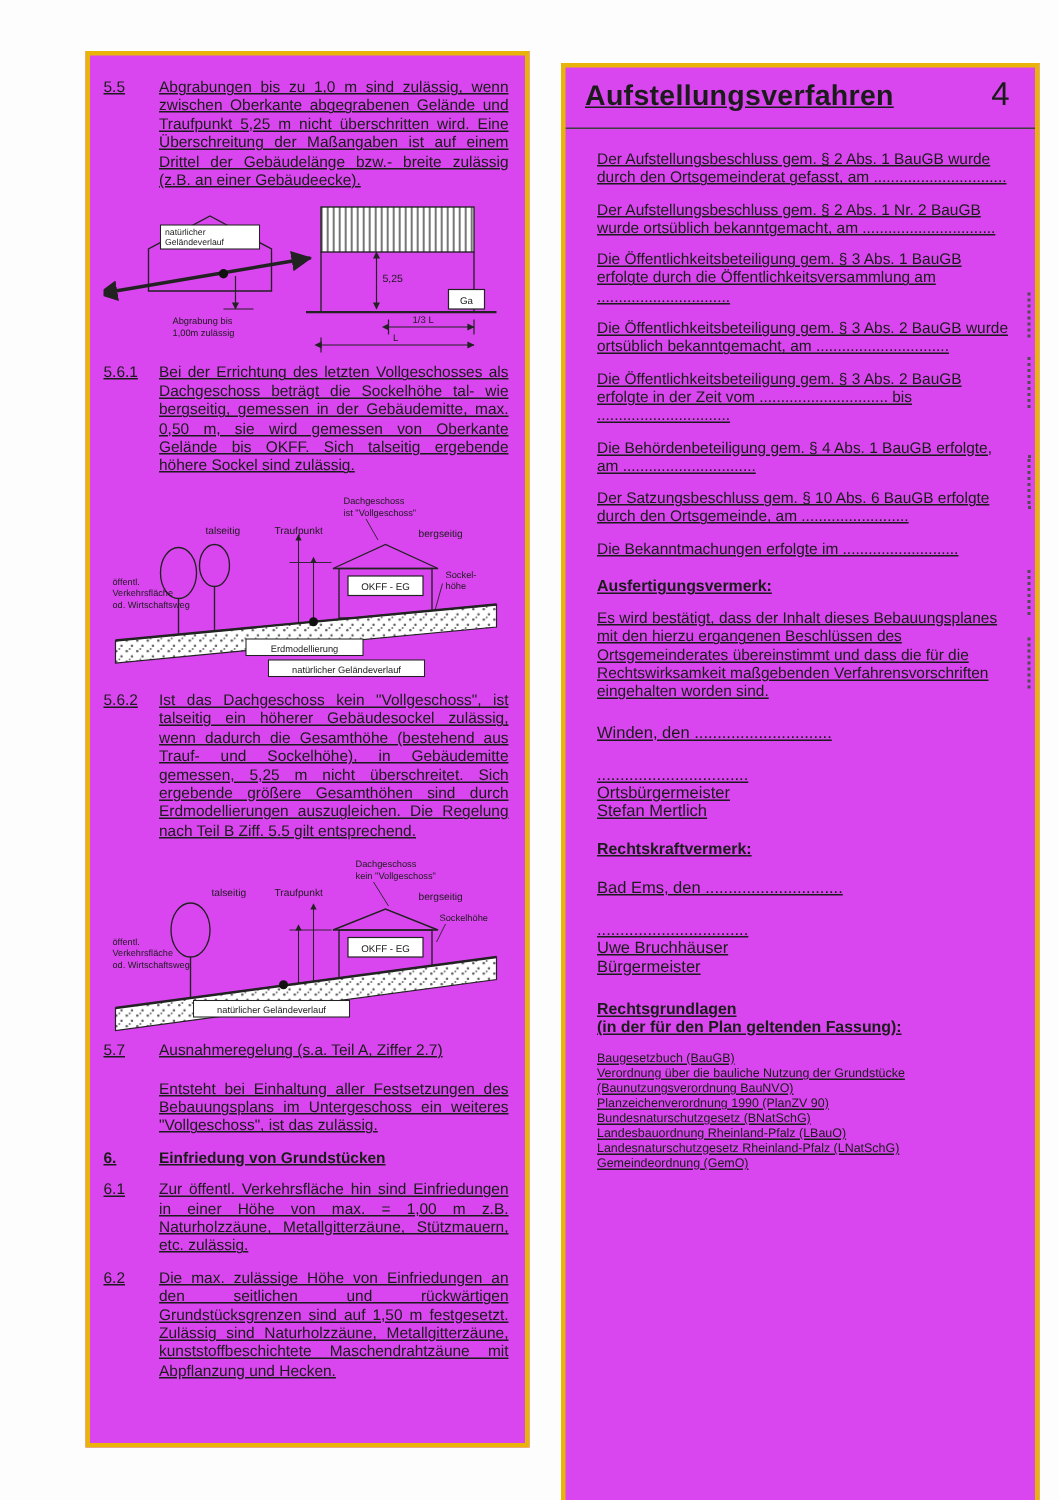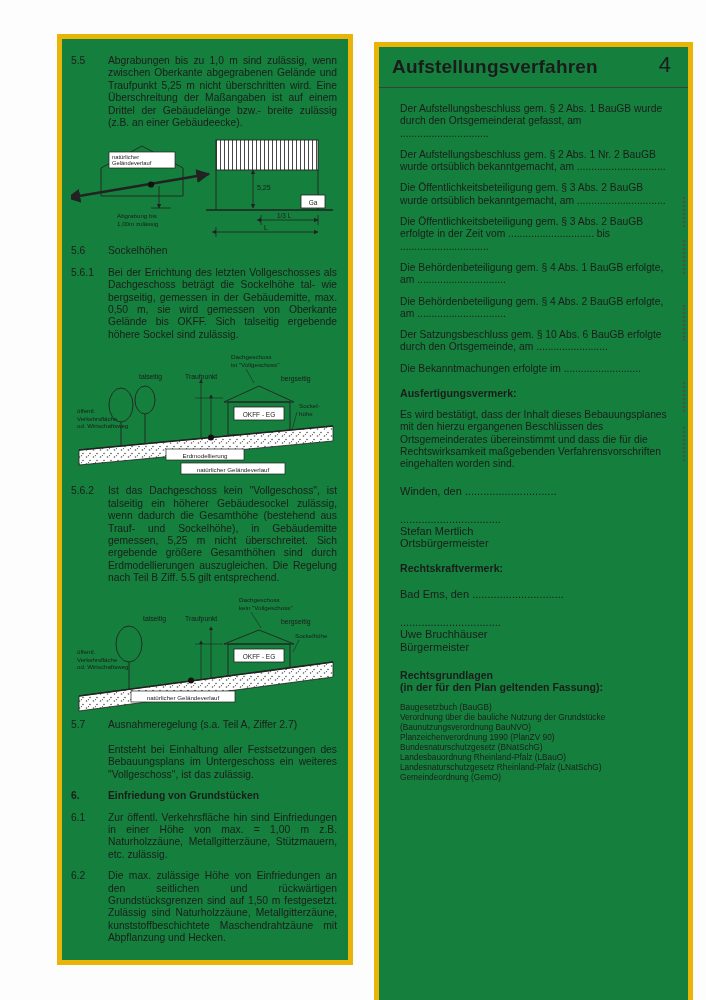--- a/index.html
+++ b/index.html
@@ -1,19 +1,19 @@
 <!DOCTYPE html>
 <html><head>
 <meta charset="utf-8">
 <style>
   html,body{margin:0;padding:0;}
   body{width:706px;height:1000px;background:#fdfdfd;}
   .page{position:relative;width:706px;height:1000px;background:#fdfdfd;
         font-family:"Liberation Sans","DejaVu Sans",sans-serif;color:#1b1b1b;overflow:hidden;}
-  .panel{position:absolute;background:#15803d;border:5px solid #eab308;}
+  .panel{position:absolute;background:#d946ef;border:3px solid #eab308;text-decoration:underline;}
   .panel-left{left:57px;top:34px;width:296px;height:931px;padding:16px 9px 0 9px;overflow:hidden;box-sizing:border-box;}
   .panel-right{left:374px;top:42px;width:319px;height:972px;overflow:hidden;box-sizing:border-box;}
   .sec{display:flex;margin-bottom:9px;}
   .sec .num{flex:0 0 37px;font-size:10.3px;line-height:12.4px;}
   .sec .txt{flex:1;font-size:10.3px;line-height:12.4px;text-align:justify;padding-right:2px;}
   .sub2{margin-top:13px;}
   .bold{font-weight:bold;}
   .dg{display:block;margin:2px 0 7px 0;}
   svg text{font-family:"Liberation Sans","DejaVu Sans",sans-serif;fill:#1b1b1b;stroke:none;}
   .rp-header{height:41px;border-bottom:1px solid #3f3f3f;position:relative;padding:9px 14px 0 13px;box-sizing:border-box;}
@@ -94,24 +94,20 @@
       <text x="41" y="20.5" font-size="5.8">natürlicher</text>
       <text x="41" y="27" font-size="5.8">Geländeverlauf</text>
       <text x="186" y="52" font-size="7">5,25</text>
       <text x="242" y="66.5" font-size="6.5" text-anchor="middle">Ga</text>
       <text x="46" y="80" font-size="6.2">Abgrabung bis</text>
       <text x="46" y="88" font-size="6.2">1,00m zulässig</text>
       <text x="206" y="79.5" font-size="6.4">1/3 L</text>
       <text x="193" y="91.5" font-size="6.4">L</text>
     </svg>
 
-    <div class="sec">
-      <div class="num">5.6</div>
-      <div class="txt">Sockelhöhen</div>
-    </div>
 
     <div class="sec">
       <div class="num">5.6.1</div>
       <div class="txt">Bei der Errichtung des letzten Vollgeschosses als Dachgeschoss beträgt die Sockelhöhe tal- wie bergseitig, gemessen in der Gebäudemitte, max. 0,50 m, sie wird gemessen von Oberkante Gelände bis OKFF.  Sich talseitig ergebende höhere Sockel sind zulässig.</div>
     </div>
 
     <svg class="dg" width="277" height="128" viewBox="0 0 277 128">
       <g stroke="#222" fill="none" stroke-width="0.9">
         <line x1="175" y1="19" x2="183" y2="33" stroke-width="0.6"></line>
 
@@ -218,33 +214,33 @@
 
   <div class="panel panel-right">
     <div class="rp-header">
       <span class="rp-title">Aufstellungsverfahren</span>
       <span class="rp-num">4</span>
     </div>
 
     <div class="rp-body">
       <p class="rp-para">Der Aufstellungsbeschluss gem. § 2 Abs. 1 BauGB wurde durch den Ortsgemeinderat gefasst, am ...............................</p>
       <p class="rp-para">Der Aufstellungsbeschluss gem. § 2 Abs. 1 Nr. 2 BauGB wurde ortsüblich bekanntgemacht, am ...............................</p>
+      <p class="rp-para">Die Öffentlichkeitsbeteiligung gem. § 3 Abs. 1 BauGB erfolgte durch die Öffentlichkeitsversammlung am ...............................</p>
       <p class="rp-para">Die Öffentlichkeitsbeteiligung gem. § 3 Abs. 2 BauGB wurde ortsüblich bekanntgemacht, am ...............................</p>
       <p class="rp-para">Die Öffentlichkeitsbeteiligung gem. § 3 Abs. 2 BauGB erfolgte in der Zeit vom .............................. bis ...............................</p>
       <p class="rp-para">Die Behördenbeteiligung gem. § 4 Abs. 1 BauGB erfolgte,  am ...............................</p>
-      <p class="rp-para">Die Behördenbeteiligung gem. § 4 Abs. 2 BauGB erfolgte,  am ...............................</p>
       <p class="rp-para">Der Satzungsbeschluss gem. § 10 Abs. 6 BauGB erfolgte durch den Ortsgemeinde, am .........................</p>
       <p class="rp-para">Die Bekanntmachungen erfolgte im ...........................</p>
 
       <h3 class="rp-heading">Ausfertigungsvermerk:</h3>
       <p class="rp-para">Es wird bestätigt, dass der Inhalt dieses Bebauungsplanes mit den hierzu ergangenen Beschlüssen des Ortsgemeinderates übereinstimmt und dass die für die Rechtswirksamkeit maßgebenden Verfahrensvorschriften eingehalten worden sind.</p>
       <p class="rp-line mt14">Winden, den ..............................</p>
       <p class="rp-line mt16">.................................</p>
+      <p class="rp-line">Ortsbürgermeister</p>
       <p class="rp-line">Stefan Mertlich</p>
-      <p class="rp-line">Ortsbürgermeister</p>
 
       <h3 class="rp-heading">Rechtskraftvermerk:</h3>
       <p class="rp-line mt14">Bad Ems, den ..............................</p>
       <p class="rp-line mt16">.................................</p>
       <p class="rp-line">Uwe Bruchhäuser</p>
       <p class="rp-line">Bürgermeister</p>
 
       <h3 class="rp-heading rg-h1">Rechtsgrundlagen</h3>
       <h3 class="rp-heading rg-h2">(in der für den Plan geltenden Fassung):</h3>
       <div class="rg-item">Baugesetzbuch (BauGB)</div>

